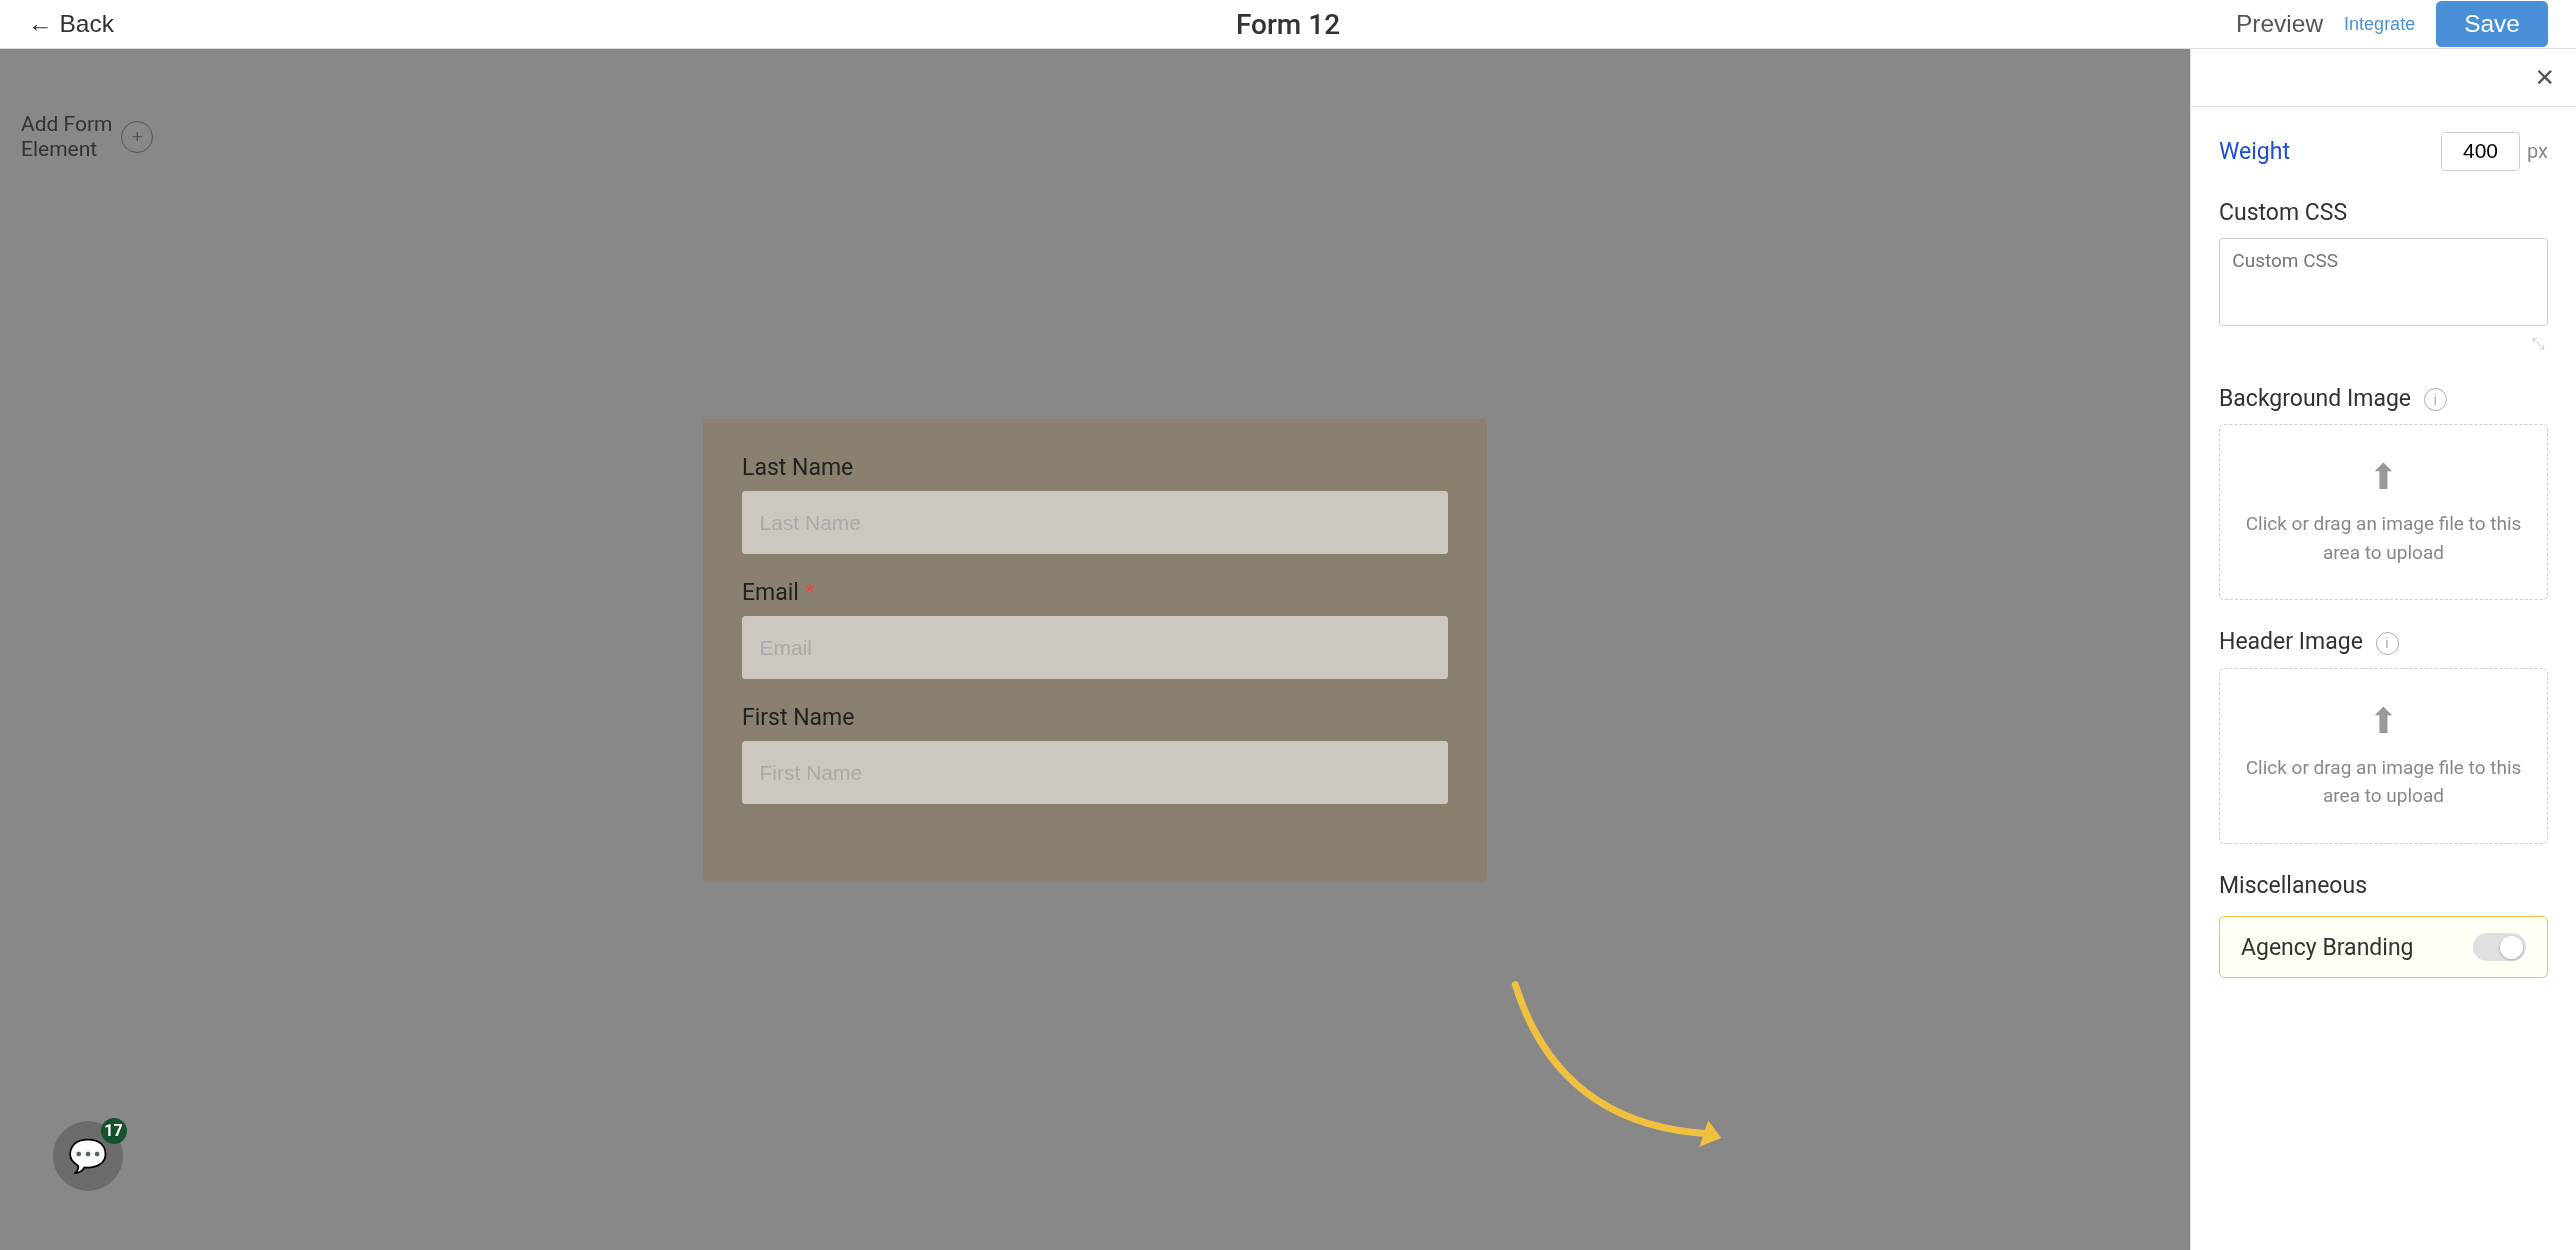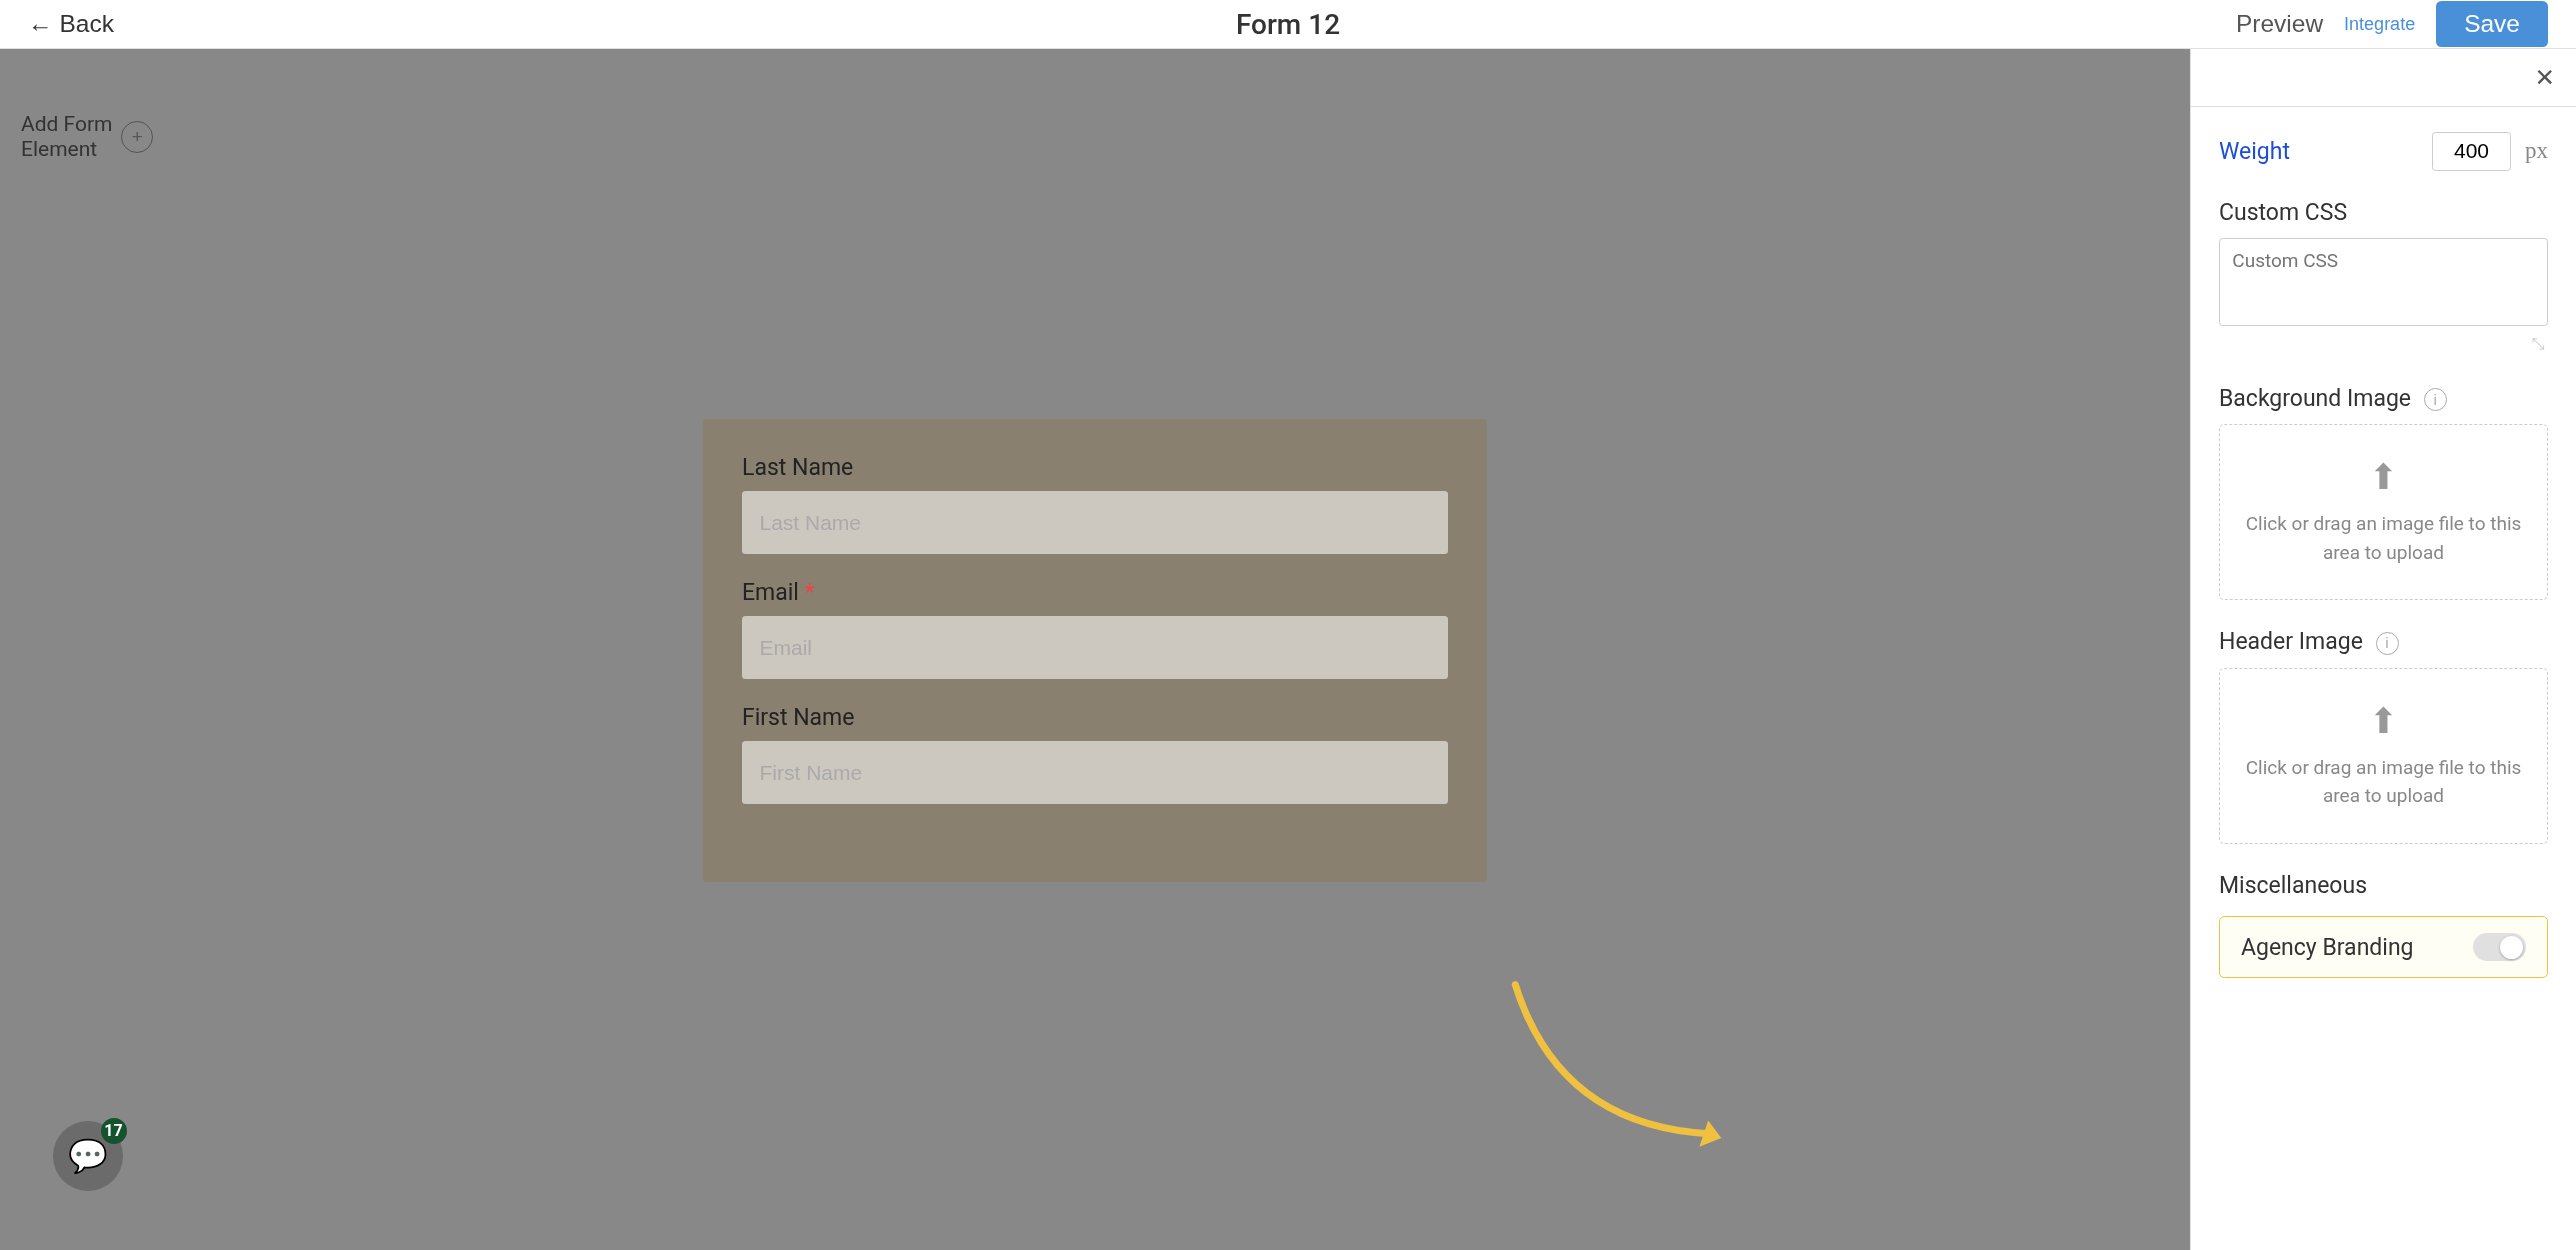--- a/index.html
+++ b/index.html
@@ -210,35 +210,34 @@
       margin-bottom: 28px;
     }
     .setting-label {
       font-size: 23px;
       color: #1d4ed8;
       flex: 1;
     }
     .setting-input-group {
       display: flex;
       align-items: center;
-      gap: 14px;
+      gap: 7px;
     }
     .weight-input {
       width: 79px;
       height: 39px;
       border: 0.9px solid #ccc;
       border-radius: 3.5px;
       font-size: 21px;
       text-align: center;
       padding: 0 7px;
     }
     .unit-label {
-      font-size: 23px;
+      font-size: 20px;
       color: #888;
-      font-family: Liberation Serif, serif;
     }
 
     
     .section-label {
       font-size: 23px;
       color: #333;
       margin-bottom: 12.3px;
       font-weight: 400;
     }
     .css-textarea {

